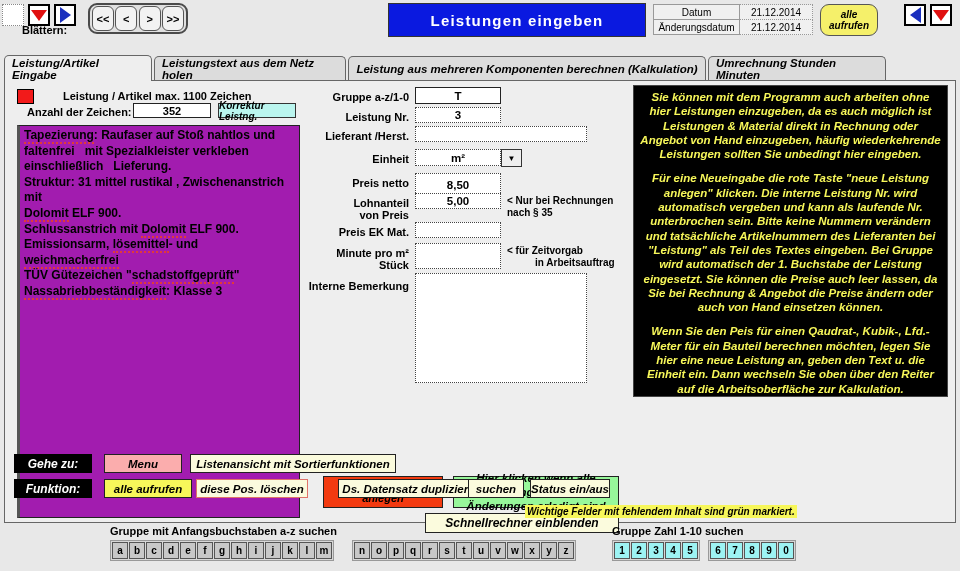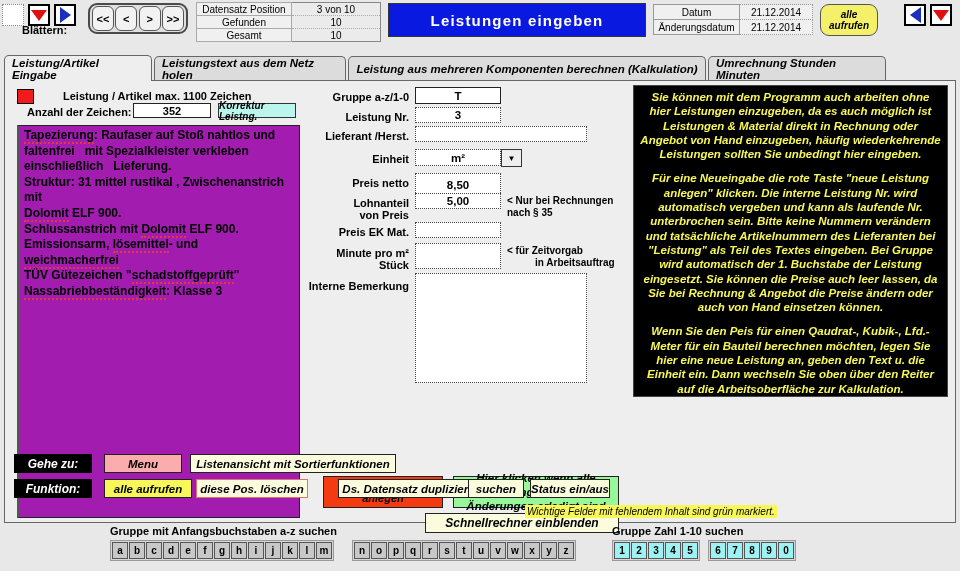--- a/index.html
+++ b/index.html
@@ -156,21 +156,21 @@
     display:flex; align-items:center; justify-content:center;
     font-style:italic; font-weight:bold; font-size:12px;
   }
   .bbtn {
     position:absolute; border:1px solid #222; background:#fbfbdd;
     display:flex; align-items:center; justify-content:center;
     font-style:italic; font-weight:bold; font-size:11.5px; cursor:pointer;
   }
   .hint {
     position:absolute; left:525px; top:505px;
-    background:#f7f75a; font-style:italic; font-weight:normal; font-size:10px; padding:1px 2px;
+    background:#f7f75a; font-style:italic; font-weight:bold; font-size:10px; padding:1px 2px;
   }
 
   
   .grplabel { position:absolute; font-weight:bold; font-size:11px; }
   .keyrow { position:absolute; display:flex; border:1px solid #999; background:#d7d7d7; padding:1px; gap:1px; }
   .key {
     width:16px; height:17px; background:#c8c8c8; border:1px solid #555;
     display:flex; align-items:center; justify-content:center;
     font-weight:bold; font-size:10px; cursor:pointer;
   }
@@ -190,36 +190,20 @@
 
   <div class="blaettern-label">Blättern:</div>
 
   <div class="navgroup">
     <div class="navbtn">&lt;&lt;</div>
     <div class="navbtn">&lt;</div>
     <div class="navbtn">&gt;</div>
     <div class="navbtn">&gt;&gt;</div>
   </div>
 
-  <table class="dstable">
-    <tbody>
-        <tr>
-      <td style="width:95px">Datensatz Position</td>
-      <td class="val">3 von 10</td>
-    </tr>
-    <tr>
-      <td>Gefunden</td>
-      <td class="val">10</td>
-    </tr>
-    <tr>
-      <td>Gesamt</td>
-      <td class="val">10</td>
-    </tr>
-  </tbody>
-    </table>
 
   <div class="titlebar">
     <span>Leistungen eingeben</span>
   </div>
 
   <table class="dttable">
     <tbody>
         <tr>
       <td style="width:86px">Datum</td>
       <td class="val">21.12.2014</td>

